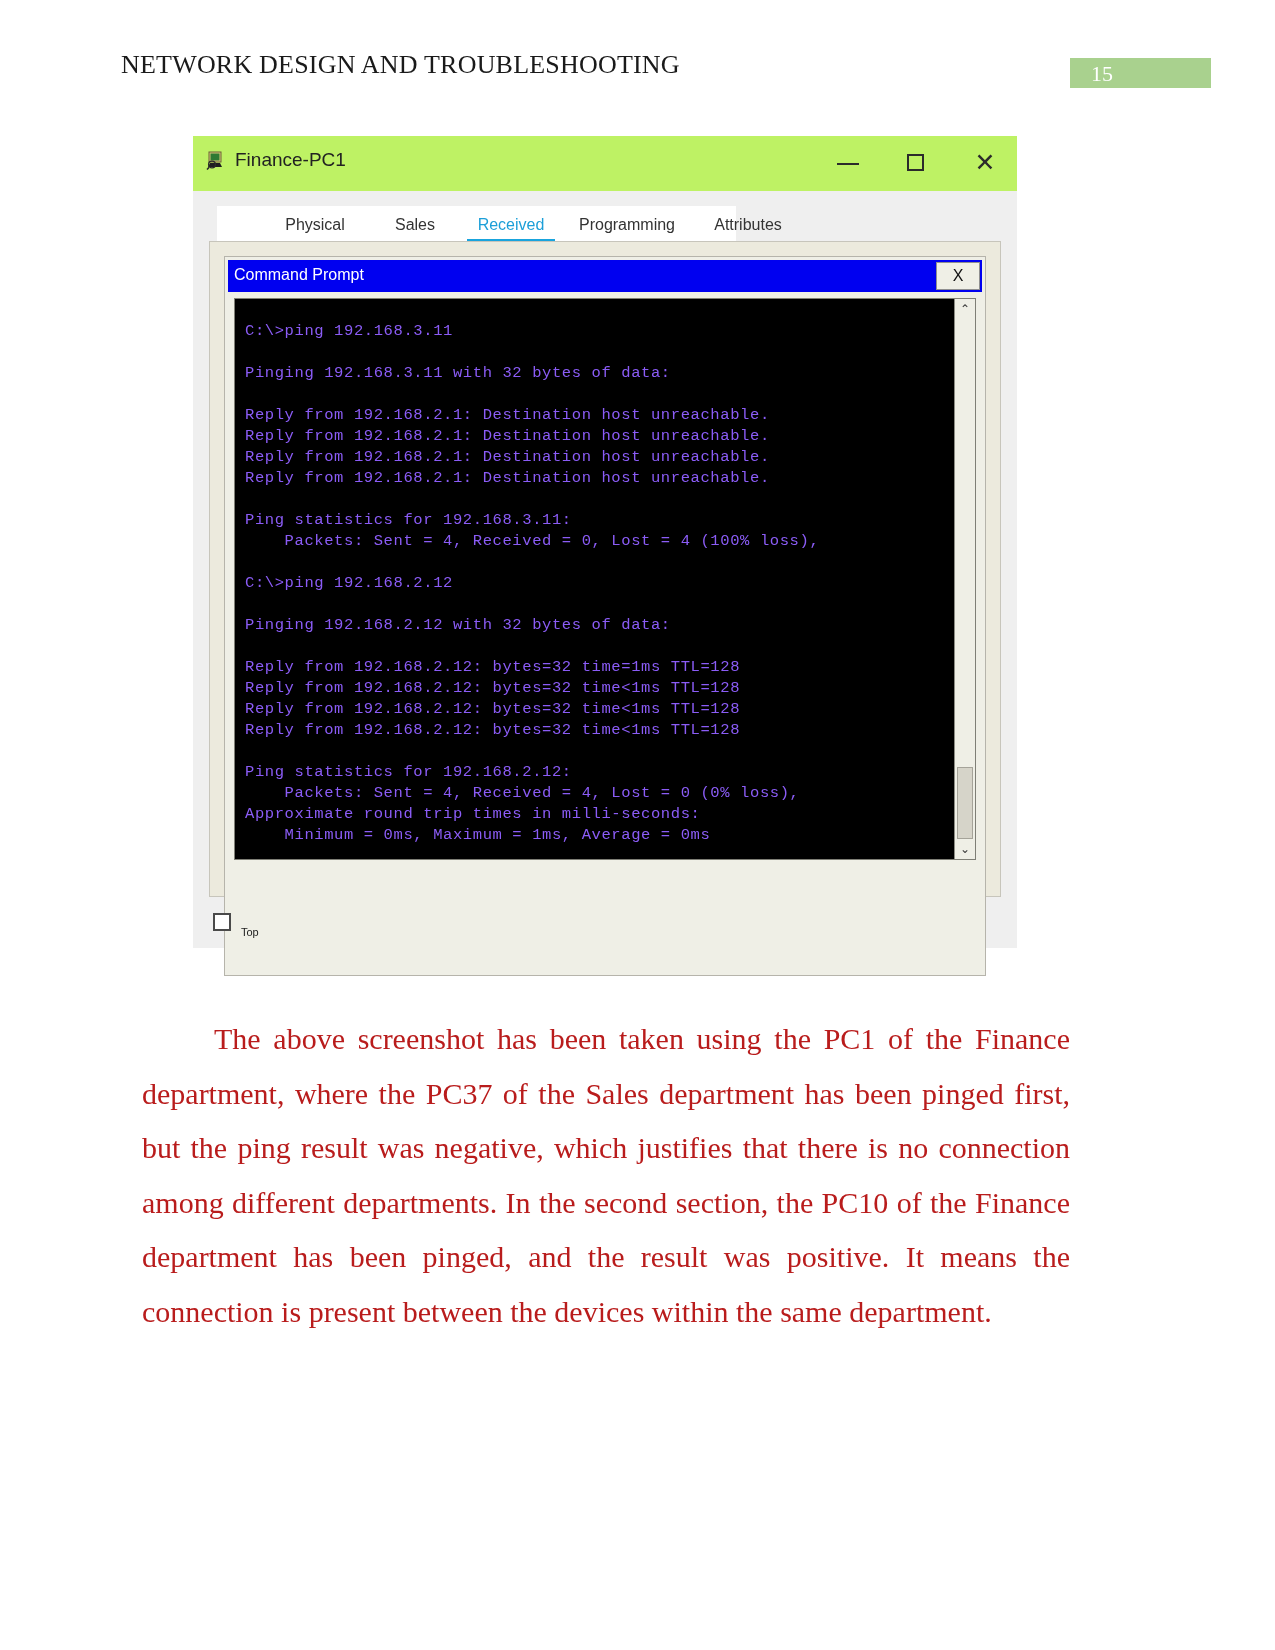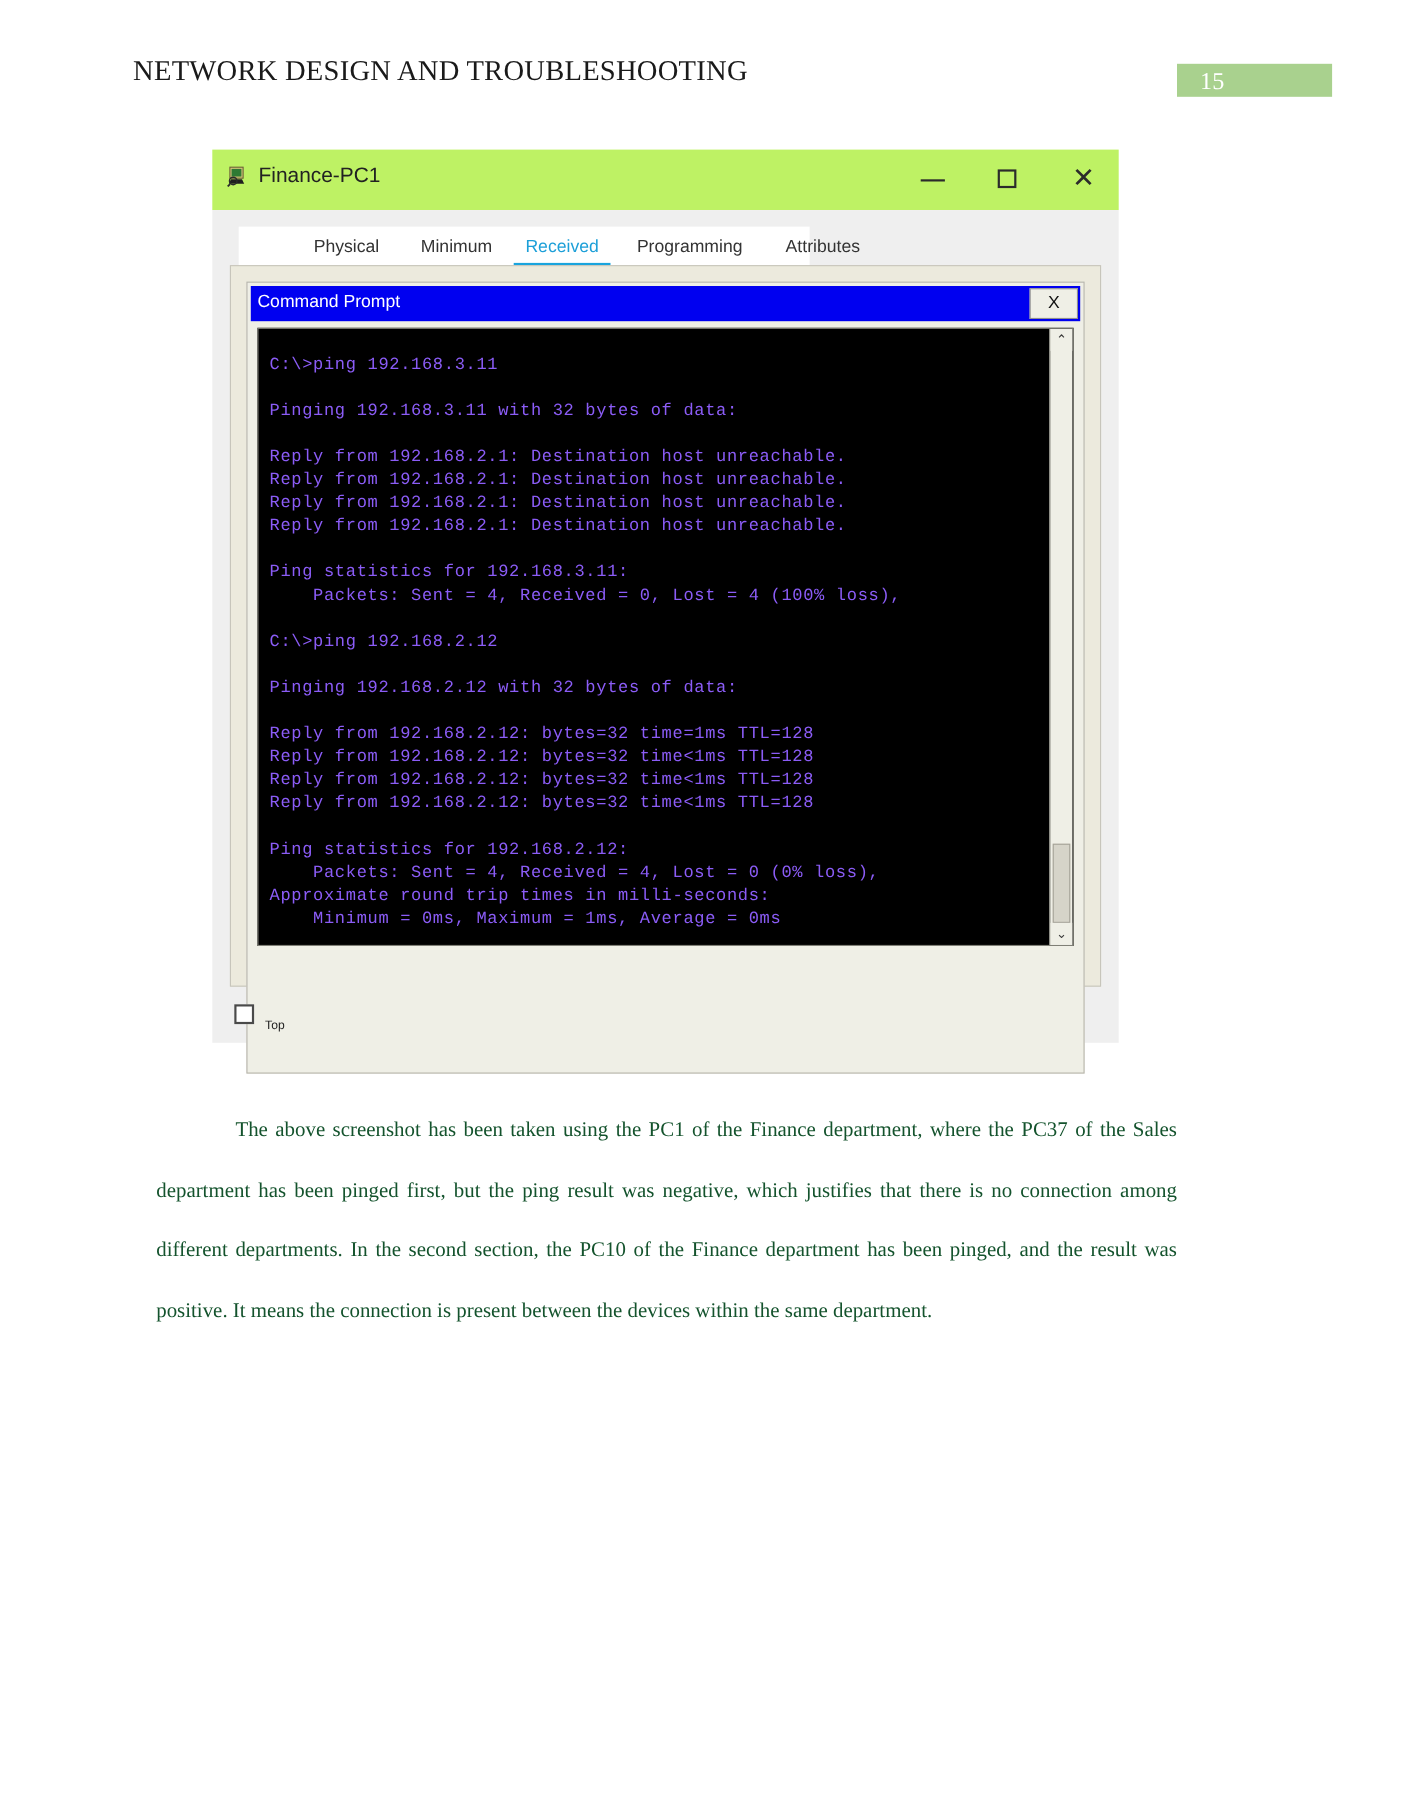--- a/index.html
+++ b/index.html
@@ -315,23 +315,23 @@
     white-space: nowrap;
   }
 
   
   .body-paragraph {
     position: absolute;
     left: 142px;
     top: 982px;
     width: 928px;
     font-family: "Liberation Serif", serif;
-    font-size: 19px;
+    font-size: 30px;
     line-height: 54.5px;
-    color: #14532d;
+    color: #b91c1c;
     text-align: justify;
     text-indent: 72px;
     text-justify: inter-word;
   }
 </style>
 </head>
 <body>
 
 <div class="page-header">
   <div class="header-title">NETWORK DESIGN AND TROUBLESHOOTING</div>
@@ -361,21 +361,21 @@
     </span>
     <span class="win-btn win-close">
       <span class="glyph-close">✕</span>
     </span>
   </div>
 
   <div class="pt-body">
 
     <div class="tabstrip">
       <span class="tab" style="left:0px;width:108px;">Physical</span>
-      <span class="tab" style="left:108px;width:92px;">Minimum</span>
+      <span class="tab" style="left:108px;width:92px;">Sales</span>
       <span class="tab active" style="left:200px;width:100px;">
         <span>Received</span>
         <span class="tab-underline"></span>
       </span>
       <span class="tab" style="left:300px;width:132px;">Programming</span>
       <span class="tab" style="left:432px;width:110px;">Attributes</span>
     </div>
 
     <div class="inner-panel">
 

